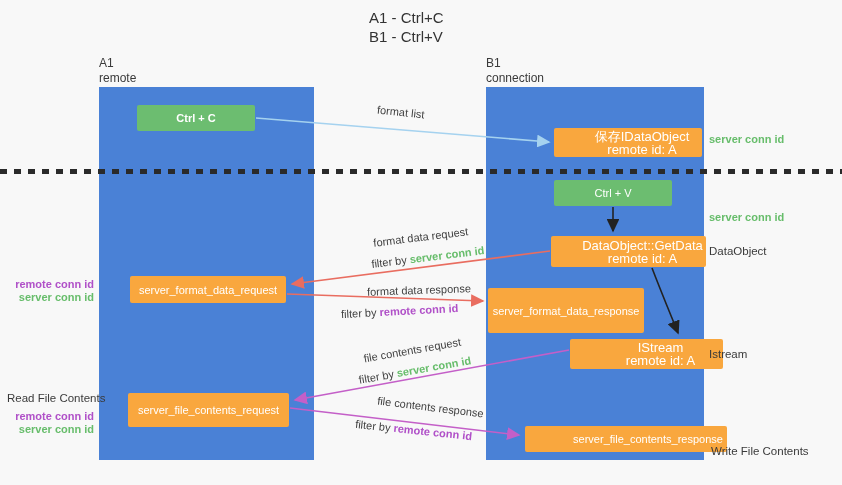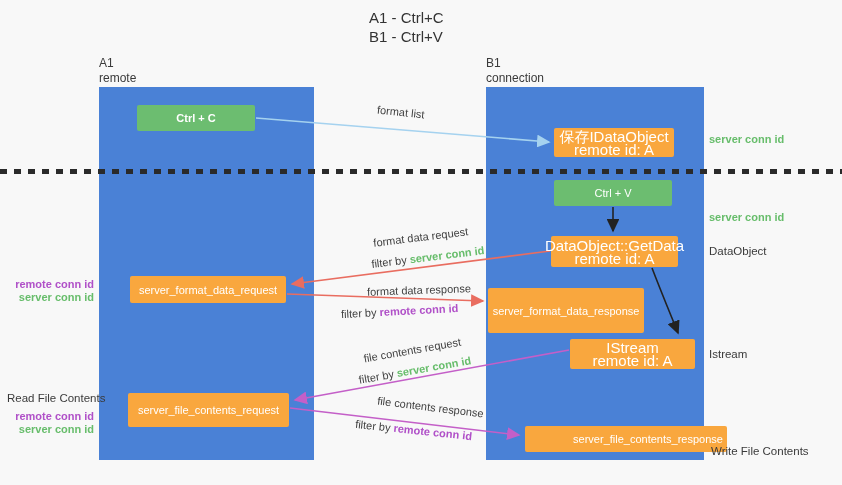--- a/index.html
+++ b/index.html
@@ -13,21 +13,21 @@
   .col-header{position:absolute;top:56px;text-align:left;font-size:12px;line-height:15px;color:#3a3a3a;}
   #hdr-a{left:99px;width:215px;}
   #hdr-b{left:486px;width:218px;}
 
   #title{position:absolute;left:369px;top:8px;font-size:15px;line-height:19px;color:#333;white-space:nowrap;}
 
   .box{position:absolute;display:flex;align-items:center;justify-content:center;color:#fff;
        font-size:11px;text-align:center;border-radius:2px;z-index:6;}
   .green{background:#6cbd70;}
   .orange{background:#f9a73e;}
-  .two-line{flex-direction:column;font-size:15px;line-height:13px;}
+  .two-line{flex-direction:column;font-size:13px;line-height:13px;padding-left:28px;}
 
   #box-ctrl-c{left:137px;top:105px;width:118px;height:26px;font-weight:bold;}
   #box-save-ido{left:554px;top:128px;width:120px;height:29px;}
   #box-ctrl-v{left:554px;top:180px;width:118px;height:26px;}
   #box-getdata{left:551px;top:236px;width:127px;height:31px;}
   #box-sfd-req{left:130px;top:276px;width:156px;height:27px;}
   #box-sfd-res{left:488px;top:288px;width:156px;height:45px;}
   #box-istream{left:570px;top:339px;width:125px;height:30px;}
   #box-sfc-req{left:128px;top:393px;width:161px;height:34px;}
   #box-sfc-res{left:525px;top:426px;width:158px;height:26px;padding-left:44px;}

